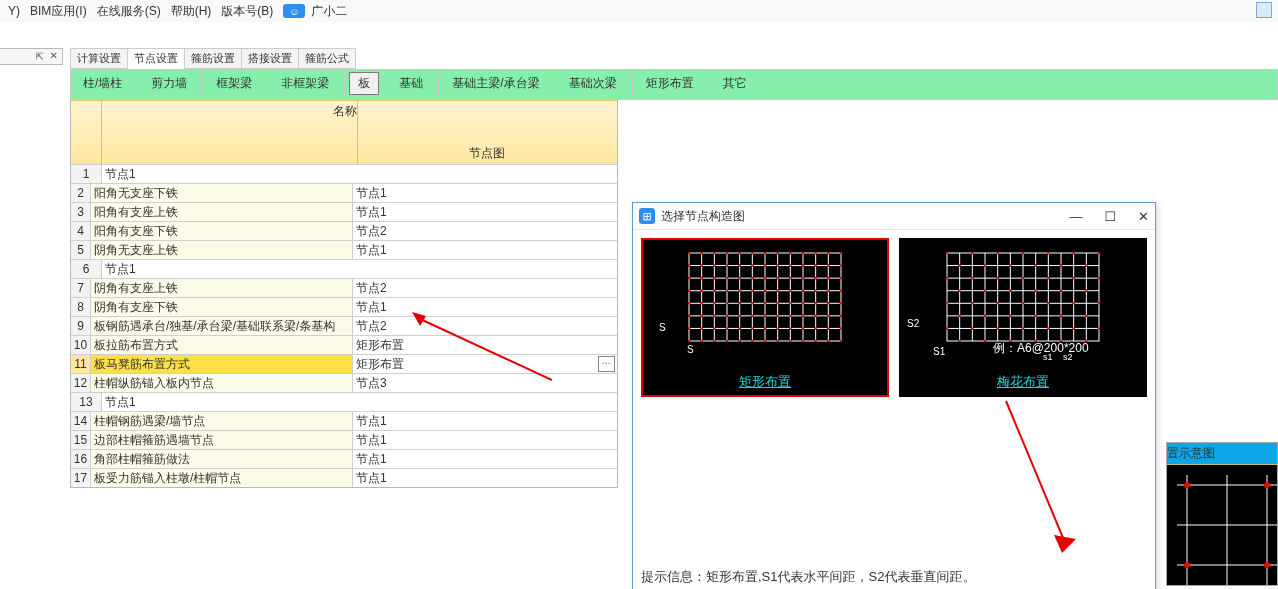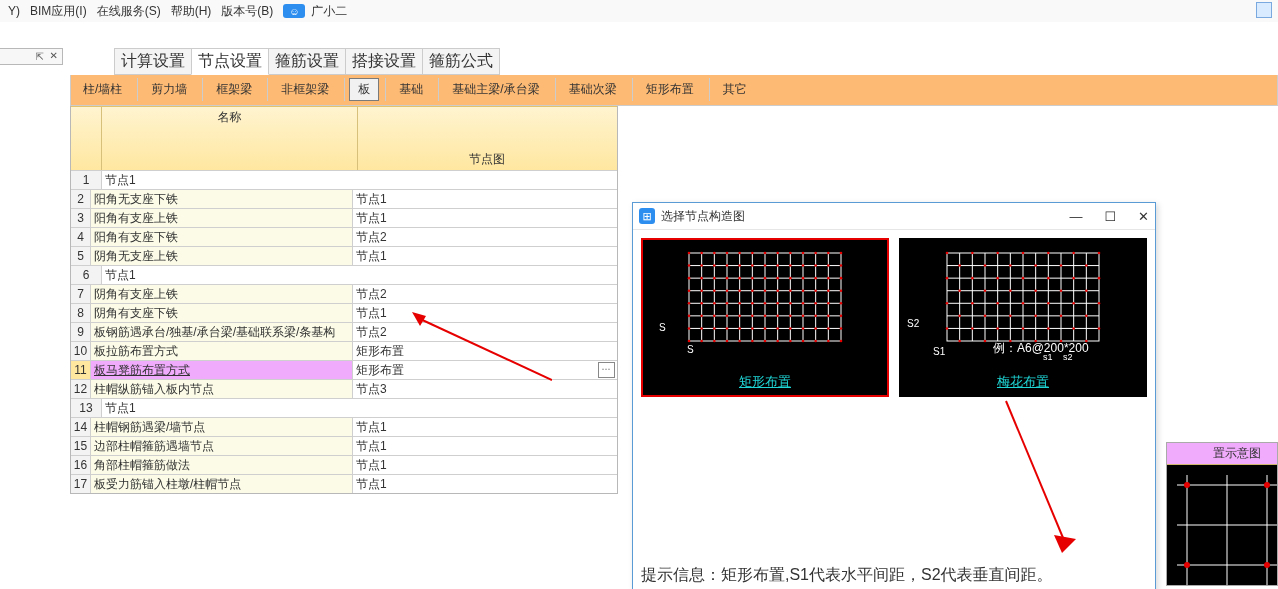--- a/index.html
+++ b/index.html
@@ -3,52 +3,52 @@
 <meta charset="utf-8">
 <style>
   html,body{margin:0;padding:0;font:12px "Microsoft YaHei","SimSun",sans-serif;background:#fff;color:#333;width:1278px;height:589px;overflow:hidden;}
   .menubar{height:22px;padding:0 4px;display:flex;align-items:center;gap:2px;background:#f9f9f9;}
   .menubar span{padding:0 4px;display:inline-flex;align-items:center;gap:2px;}
   .assist-icon{width:14px;height:14px;border-radius:3px;background:#2d8ef0;display:inline-flex;align-items:center;justify-content:center;color:#fff;font-size:10px;}
   .side-dock{position:absolute;left:0;top:48px;width:62px;border:1px solid #b8b8b8;border-left:none;background:#f7f7f7;height:15px;}
   .side-dock .pin{position:absolute;right:18px;top:2px;font-size:10px;color:#555;}
   .side-dock .x{position:absolute;right:4px;top:1px;font-size:10px;color:#555;}
   .main{position:absolute;left:70px;top:48px;right:0;}
-  .ribbon-tabs{display:flex;font-size:16px;margin-left:44px;}
+  .ribbon-tabs{display:flex;font-size:11px;}
   .ribbon-tabs .tab{padding:2px 6px;border:1px solid #ccc;background:#f4f4f4;margin-right:-1px;}
   .ribbon-tabs .tab.sel{background:#fff;border-bottom-color:#fff;position:relative;z-index:2;}
-  .ribbon-sub{display:flex;border:1px solid #ccc;border-top:none;padding:3px 3px 4px;background:#fdba74;}
+  .ribbon-sub{display:flex;border:1px solid #ccc;border-top:none;padding:3px 3px 4px;background:#86efac;}
   .ribbon-sub .btn{padding:2px 8px;border:1px solid transparent;margin-right:2px;}
   .ribbon-sub .btn.sel{border:1px solid #7a7a7a;background:#f1f1f1;}
   .ribbon-sub .sep{width:0;border-left:1px solid #ccc;margin:0 4px;}
   .grid{border:1px solid #b8b8b8;border-top:none;}
   .hdr{display:flex;background:linear-gradient(#fff4d0,#ffe7a0);border-top:1px solid #e3c46d;}
   .hdr .cnum{width:30px;border-right:1px solid #d6c07a;}
-  .hdr .cname{flex:0 0 255px;text-align:center;border-right:1px solid #d6c07a;padding:2px 0;}
+  .hdr .cname{flex:0 0 255px;text-align:right;border-right:1px solid #d6c07a;padding:2px 0;}
   .hdr .cnode{flex:0 0 258px;text-align:center;padding:2px 0;margin-top:42px;}
   .row{display:flex;border-top:1px solid #cfcfcf;height:18px;align-items:stretch;}
   .row .num{width:30px;text-align:center;background:#f3f3f3;border-right:1px solid #cfcfcf;line-height:18px;}
   .row .name{flex:0 0 255px;border-right:1px solid #cfcfcf;padding:0 3px;line-height:18px;background:#fbfbe8;white-space:nowrap;overflow:hidden;}
   .row .node{flex:0 0 258px;padding:0 3px;line-height:18px;position:relative;}
   .row.sel .num{background:#ffe7a0;}
-  .row.sel .name{background:#f0abfc;text-decoration:underline;}
+  .row.sel .name{background:#fde047;}
   .row .ell{position:absolute;right:2px;top:1px;width:15px;height:14px;border:1px solid #888;background:#fff;font-size:9px;line-height:12px;text-align:center;letter-spacing:1px;}
   .dialog{position:absolute;left:632px;top:202px;width:522px;height:387px;border:1px solid #5a9bd5;background:#fff;box-shadow:2px 2px 6px rgba(0,0,0,.15);}
   .dlg-title{display:flex;align-items:center;height:26px;padding:0 6px;background:#fff;border-bottom:1px solid #e6e6e6;}
   .dlg-title .ico{width:16px;height:16px;border-radius:3px;background:#2d8ef0;display:inline-flex;align-items:center;justify-content:center;color:#fff;margin-right:6px;font-size:11px;}
   .dlg-ctrl{margin-left:auto;display:flex;gap:22px;font-family:"Segoe UI",sans-serif;font-size:13px;color:#333;}
   .dlg-body{padding:8px;display:flex;gap:10px;}
   .opt{flex:1;height:155px;border:2px solid transparent;background:#000;position:relative;}
   .opt.sel{border-color:#e60000;}
   .opt-label{position:absolute;left:0;right:0;bottom:4px;text-align:center;color:#1fd6d6;text-decoration:underline;font-size:13px;}
-  .hint{position:absolute;left:8px;bottom:4px;font-size:16px;margin-top:46px;}
+  .hint{position:absolute;left:8px;bottom:4px;font-size:13px;margin-top:46px;}
   .arrow1{position:absolute;left:412px;top:312px;width:140px;height:70px;pointer-events:none;}
   .arrow2{position:absolute;left:996px;top:395px;width:100px;height:160px;pointer-events:none;}
   .minipanel{position:absolute;right:0;top:442px;width:110px;border:1px solid #aaa;}
-  .minipanel .cap{background:#f0abfc;border-bottom:1px solid #d0b86f;text-align:right;padding:2px 16px;}
+  .minipanel .cap{background:#0ea5e9;border-bottom:1px solid #d0b86f;text-align:left;padding:2px 0;}
   .minipanel .diag{height:120px;background:#000;position:relative;}
   .dl-btn{position:absolute;right:6px;top:2px;width:14px;height:14px;border:1px solid #7aa9e0;background:#d9ecff;}
   
   .gridsvg{position:absolute;left:50%;top:8px;transform:translateX(-50%);}
   .axis-lbl{position:absolute;color:#fff;font-size:10px;}
 </style>
 </head>
 <body>
 
 <div class="menubar">

